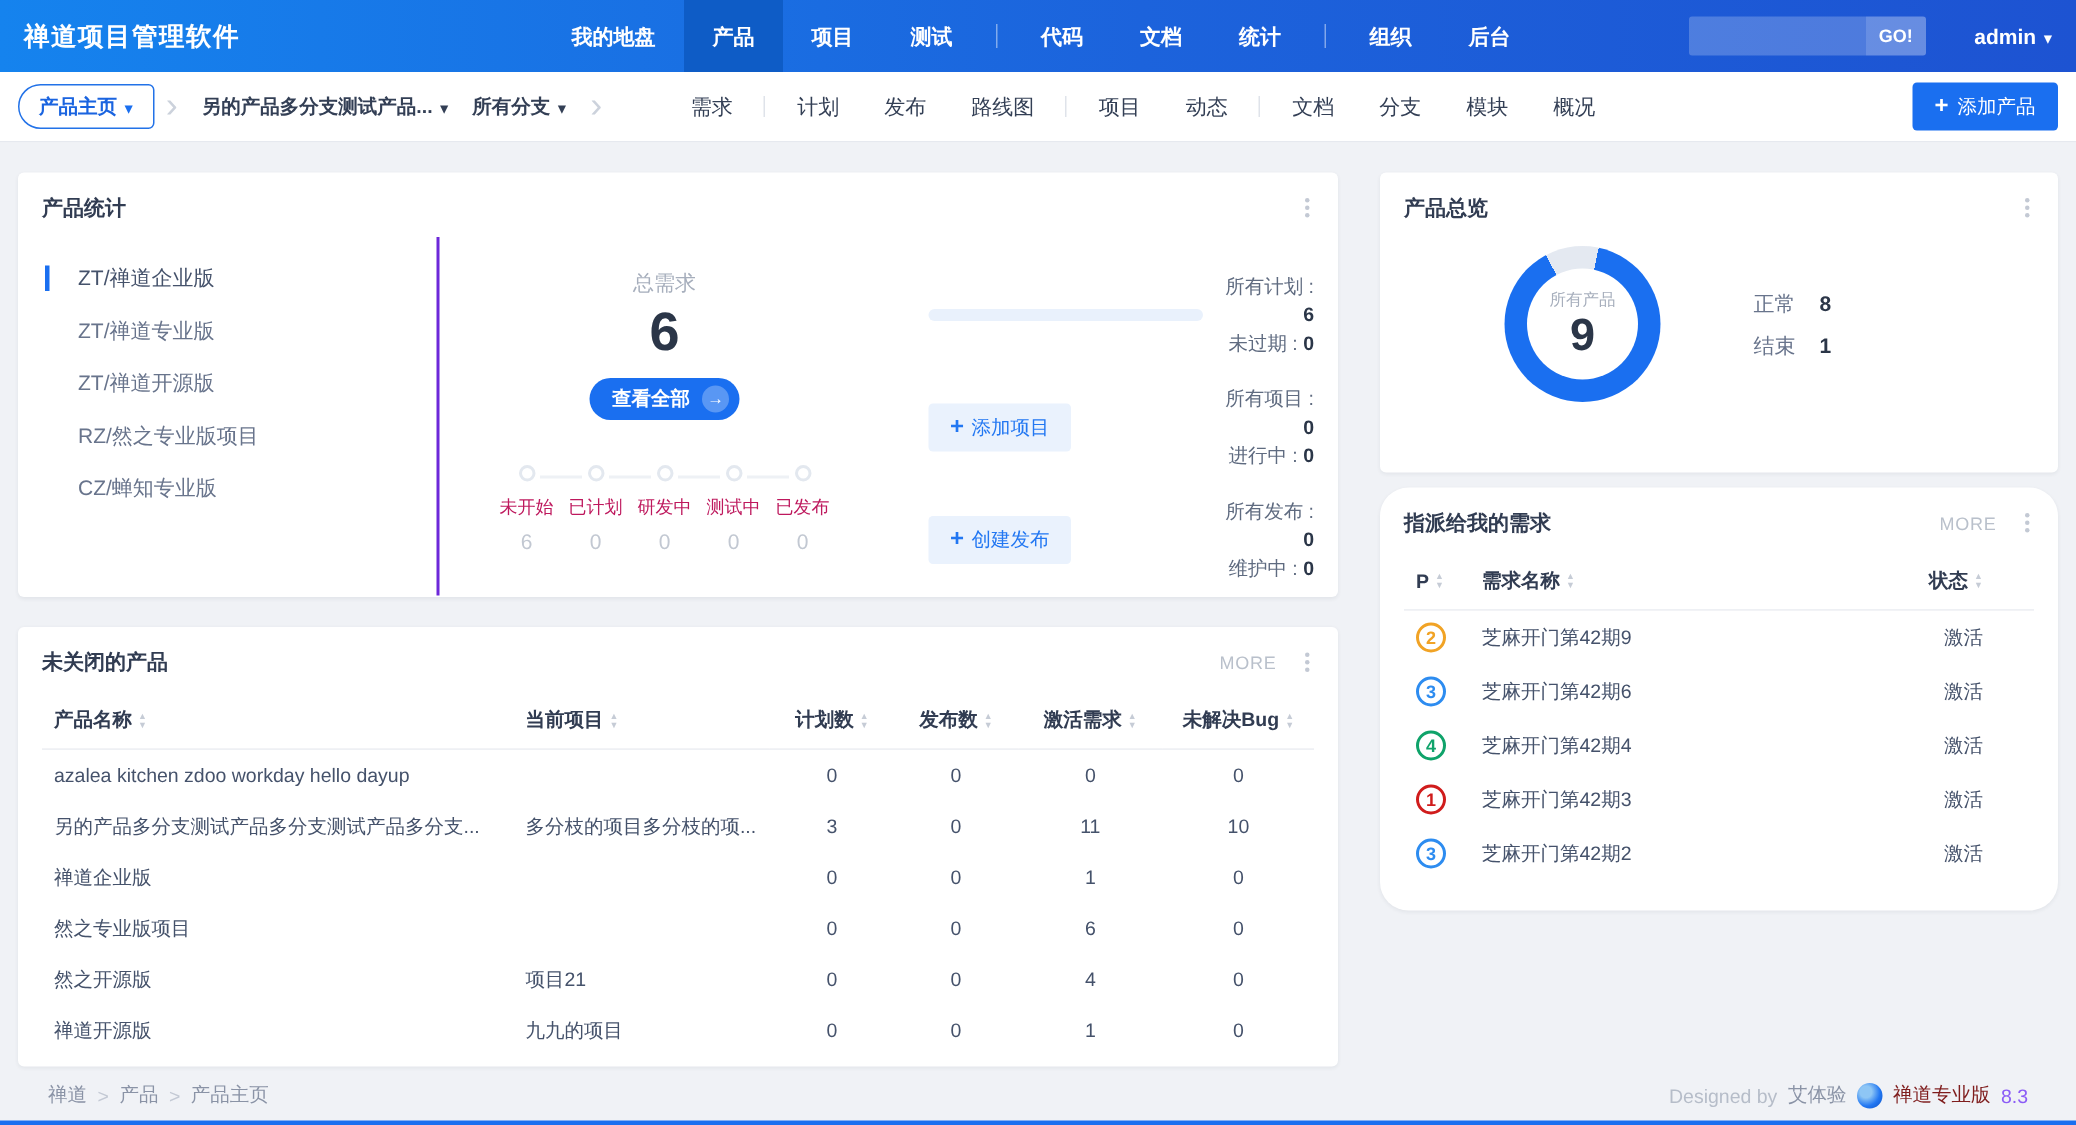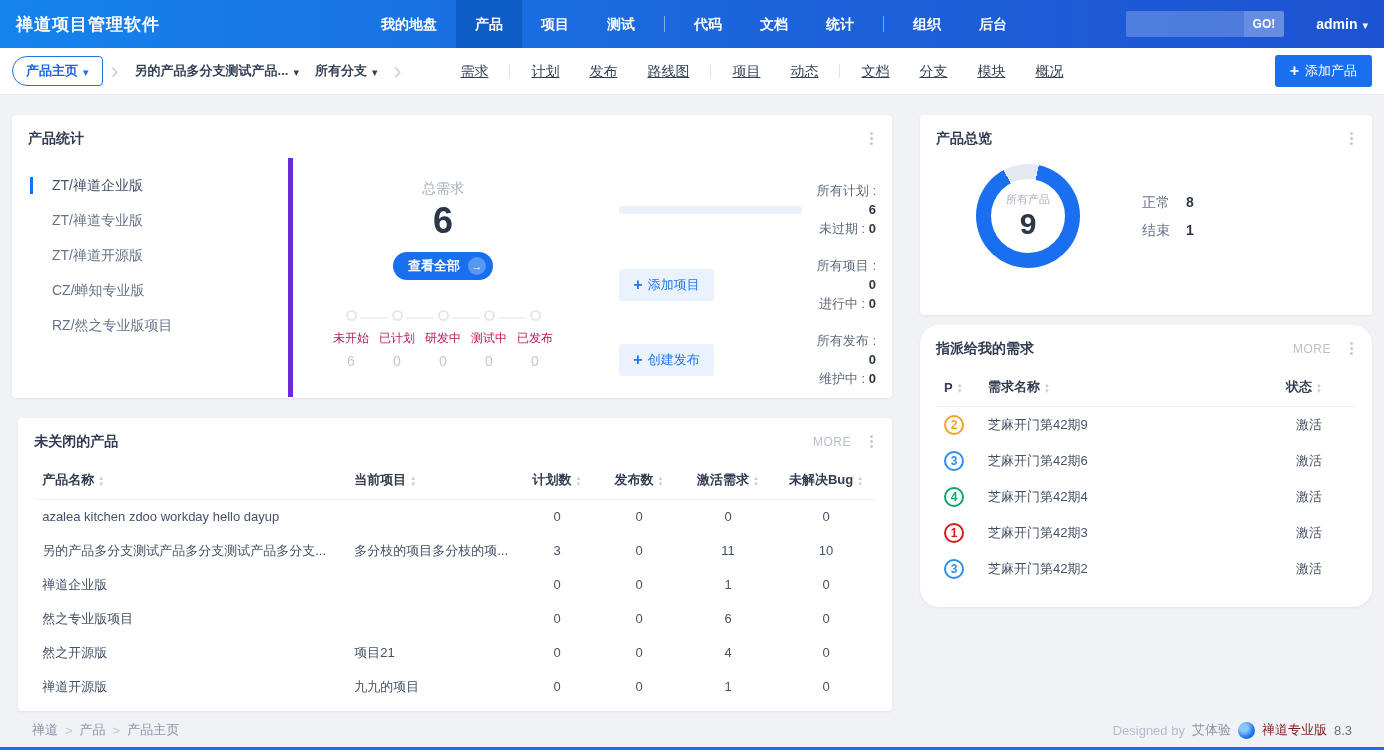--- a/index.html
+++ b/index.html
@@ -25,41 +25,41 @@
   .caret.blue::after{color:#1a6ff0;}
   .caret.dark::after{color:#333f55;}
 
   
   .toolbar{height:47px;background:#fff;border-bottom:1px solid #e6e9ef;display:flex;align-items:center;padding:0 12px;}
   .home-pill{border:1px solid #2272e8;color:#1a64e0;font-weight:bold;font-size:13px;height:30px;padding:0 13px;border-radius:15px 4px 4px 15px;display:flex;align-items:center;cursor:pointer;background:#fff;}
   .crumb-sep{color:#ccd2dc;font-size:24px;margin:0 8px;line-height:30px;}
   .crumb-sep::after{content:"›";}
   .selector{display:flex;align-items:center;font-size:13px;font-weight:bold;color:#333f55;margin:0 8px;cursor:pointer;}
   .toolbar-menu{display:flex;align-items:center;margin-left:36px;}
-  .toolbar-item{color:#333f55;font-size:14px;line-height:46px;padding:4px 15px;text-decoration:underline;}
+  .toolbar-item{color:#333f55;font-size:14px;line-height:46px;padding:4px 15px;}
   .toolbar-divider{width:1px;height:14px;background:#dfe3ea;margin:0 6px;}
   .add-product-btn{margin-left:auto;background:#1a6ff0;border:none;color:#fff;font-size:13px;height:32px;padding:0 15px;border-radius:3px;display:flex;align-items:center;gap:6px;}
   .plus-icon::after{content:"+";font-size:16px;font-weight:bold;line-height:1;}
 
   
   .main{display:flex;gap:28px;padding:20px 12px 0;}
-  .col-left{flex:1;display:flex;flex-direction:column;gap:20px;align-items:flex-end;}
+  .col-left{flex:1;display:flex;flex-direction:column;gap:20px;}
   .col-right{width:452px;display:flex;flex-direction:column;gap:10px;}
   .panel{background:#fff;border-radius:4px;box-shadow:0 1px 3px rgba(30,40,60,.07);}
   .panel-header{display:flex;align-items:center;padding:14px 16px 8px;}
   .panel-title{font-size:14px;font-weight:bold;color:#313c52;}
   .more{margin-left:auto;color:#b9c0cb;font-size:12px;letter-spacing:.5px;cursor:pointer;}
   .kebab{margin-left:16px;display:flex;flex-direction:column;gap:2px;cursor:pointer;padding:3px;}
   .kebab i{width:3px;height:3px;border-radius:50%;background:#c3c9d4;}
   .kebab.solo{margin-left:auto;}
 
   
   .panel-stats{height:283px;}
   .ps-content{display:flex;padding:2px 16px 0;}
-  .ps-list{width:265px;border-right:5px solid #6d28d9;padding-top:10px;}
+  .ps-list{width:265px;border-right:2px solid #6d28d9;padding-top:10px;}
   .ps-item{position:relative;padding:8px 0 8px 24px;font-size:14px;color:#68748c;line-height:19px;margin-bottom:0;cursor:pointer;}
   .ps-item.active{color:#45526b;}
   .ps-item.active::before{content:"";position:absolute;left:2px;top:9px;height:17px;width:3px;background:#1a6ff0;}
   .ps-middle{width:300px;display:flex;flex-direction:column;align-items:center;padding-top:22px;}
   .ps-story-label{font-size:14px;color:#a6aebc;}
   .ps-story-value{font-size:36px;font-weight:bold;color:#2b3648;margin:2px 0 10px;}
   .view-all-btn{background:#1a6ff0;color:#fff;border:none;border-radius:15px;height:28px;padding:0 7px 0 15px;font-size:13px;font-weight:bold;display:flex;align-items:center;gap:8px;}
   .view-all-arrow{width:18px;height:18px;border-radius:50%;background:rgba(255,255,255,.28);display:flex;align-items:center;justify-content:center;}
   .view-all-arrow::after{content:"→";font-size:11px;}
   .timeline{margin-top:30px;display:flex;}
@@ -95,21 +95,21 @@
   .op-table .col-name{width:312px;}
   .op-table .col-project{width:168px;}
   .op-table .col-plans{width:82px;}
   .op-table .col-releases{width:82px;}
   .op-table .col-stories{width:96px;}
   .op-table .col-bugs{width:100px;}
   .cell-link{color:#45526b;}
 
   
   .panel-overview{height:200px;}
-  .ov-content{display:flex;align-items:center;padding:8px 8px 0;}
+  .ov-content{display:flex;align-items:center;padding:8px 35px 0;}
   .donut{width:104px;height:104px;border-radius:50%;background:conic-gradient(from -28deg,#e4e9f1 0 40deg,#1a6ff0 40deg 360deg);position:relative;margin-left:48px;}
   .donut::before{content:"";position:absolute;inset:15px;background:#fff;border-radius:50%;}
   .donut-center{position:absolute;inset:0;display:flex;flex-direction:column;align-items:center;justify-content:center;}
   .donut-label{font-size:11px;color:#a6aebc;}
   .donut-value{font-size:30px;font-weight:bold;color:#2b3648;}
   .ov-legend{margin-left:62px;}
   .legend-row{display:flex;align-items:center;font-size:14px;line-height:28px;gap:16px;}
   .legend-label{color:#68748c;}
   .legend-value{color:#2b3648;font-weight:bold;}
 
@@ -128,21 +128,21 @@
   
   .footer{display:flex;align-items:center;padding:10px 32px 0;font-size:13px;color:#8a93a6;}
   .footer a{color:#8a93a6;}
   .bc-sep{margin:0 7px;color:#c3c9d4;}
   .bc-sep::after{content:">";}
   .footer-right{margin-left:auto;display:flex;align-items:center;gap:7px;}
   .designed{color:#b6bdc9;}
   .designer{color:#8a93a6;}
   .footer-logo{width:17px;height:17px;border-radius:50%;background:radial-gradient(circle at 35% 35%,#8ec6f5 0 25%,#2277f2 60%,#0d4fc0 100%);display:inline-block;}
   .version-name{color:#7f1d1d;}
-  .version-number{color:#737373;}
+  .version-number{color:#8b5cf6;}
   .bottom-bar{position:absolute;left:0;right:0;bottom:0;height:3px;background:#1a6ff0;}
 </style>
 </head>
 <body>
 
 <header class="navbar">
   <div class="brand">禅道项目管理软件</div>
   <nav class="nav-menu">
     <a class="nav-item">我的地盘</a>
     <a class="nav-item active">产品</a>
@@ -213,22 +213,22 @@
             <i></i>
             <i></i>
             <i></i>
           </span>
       </div>
       <div class="ps-content">
         <ul class="ps-list">
           <li class="ps-item active">ZT/禅道企业版</li>
           <li class="ps-item">ZT/禅道专业版</li>
           <li class="ps-item">ZT/禅道开源版</li>
+          <li class="ps-item">RZ/然之专业版项目</li>
           <li class="ps-item">CZ/蝉知专业版</li>
-          <li class="ps-item">RZ/然之专业版项目</li>
         </ul>
         <div class="ps-middle">
           <div class="ps-story-label">总需求</div>
           <div class="ps-story-value">6</div>
           <button class="view-all-btn">
             <span>查看全部</span>
             <span class="view-all-arrow"></span>
           </button>
           <div class="timeline">
             <div class="tl-step">

